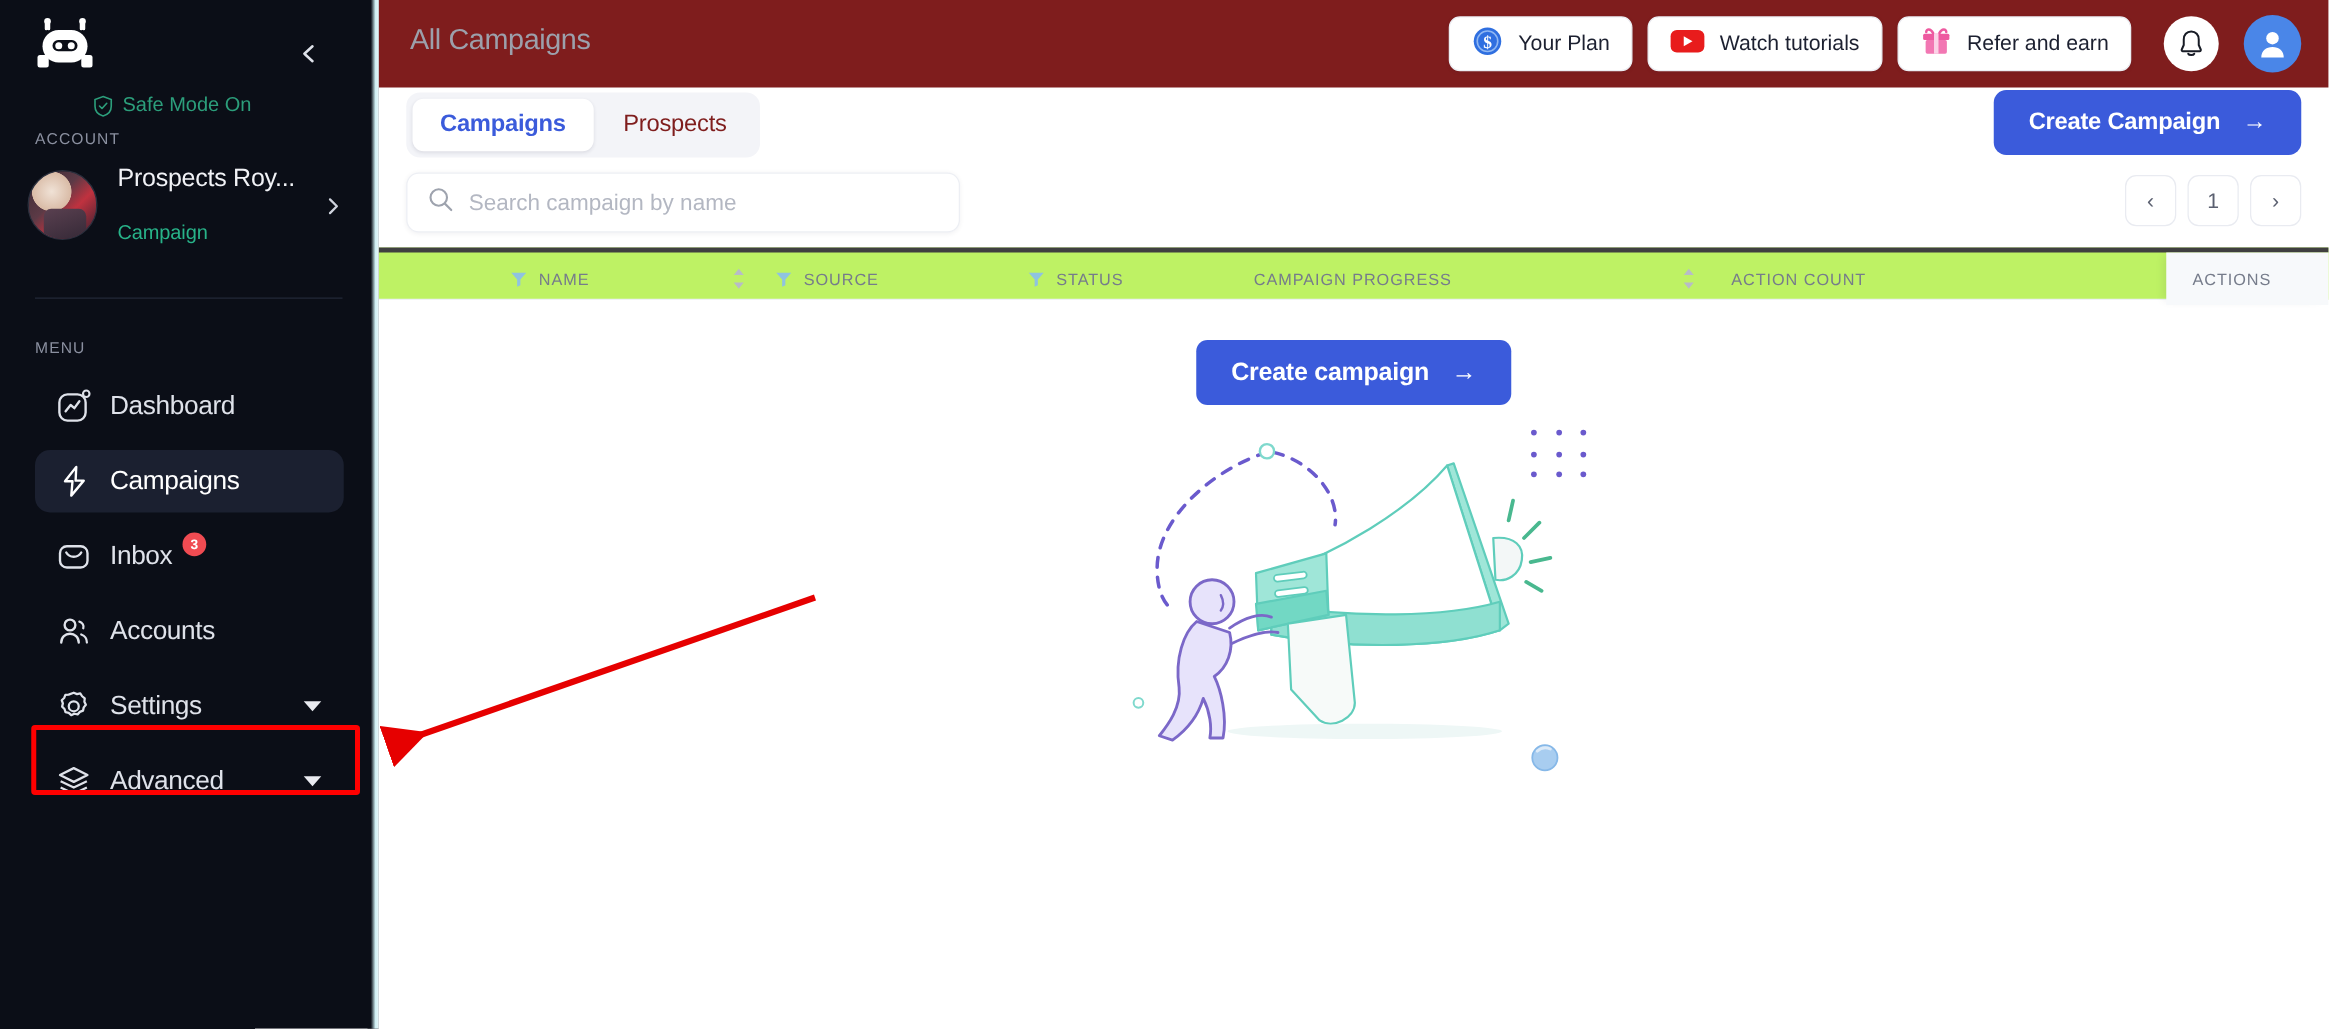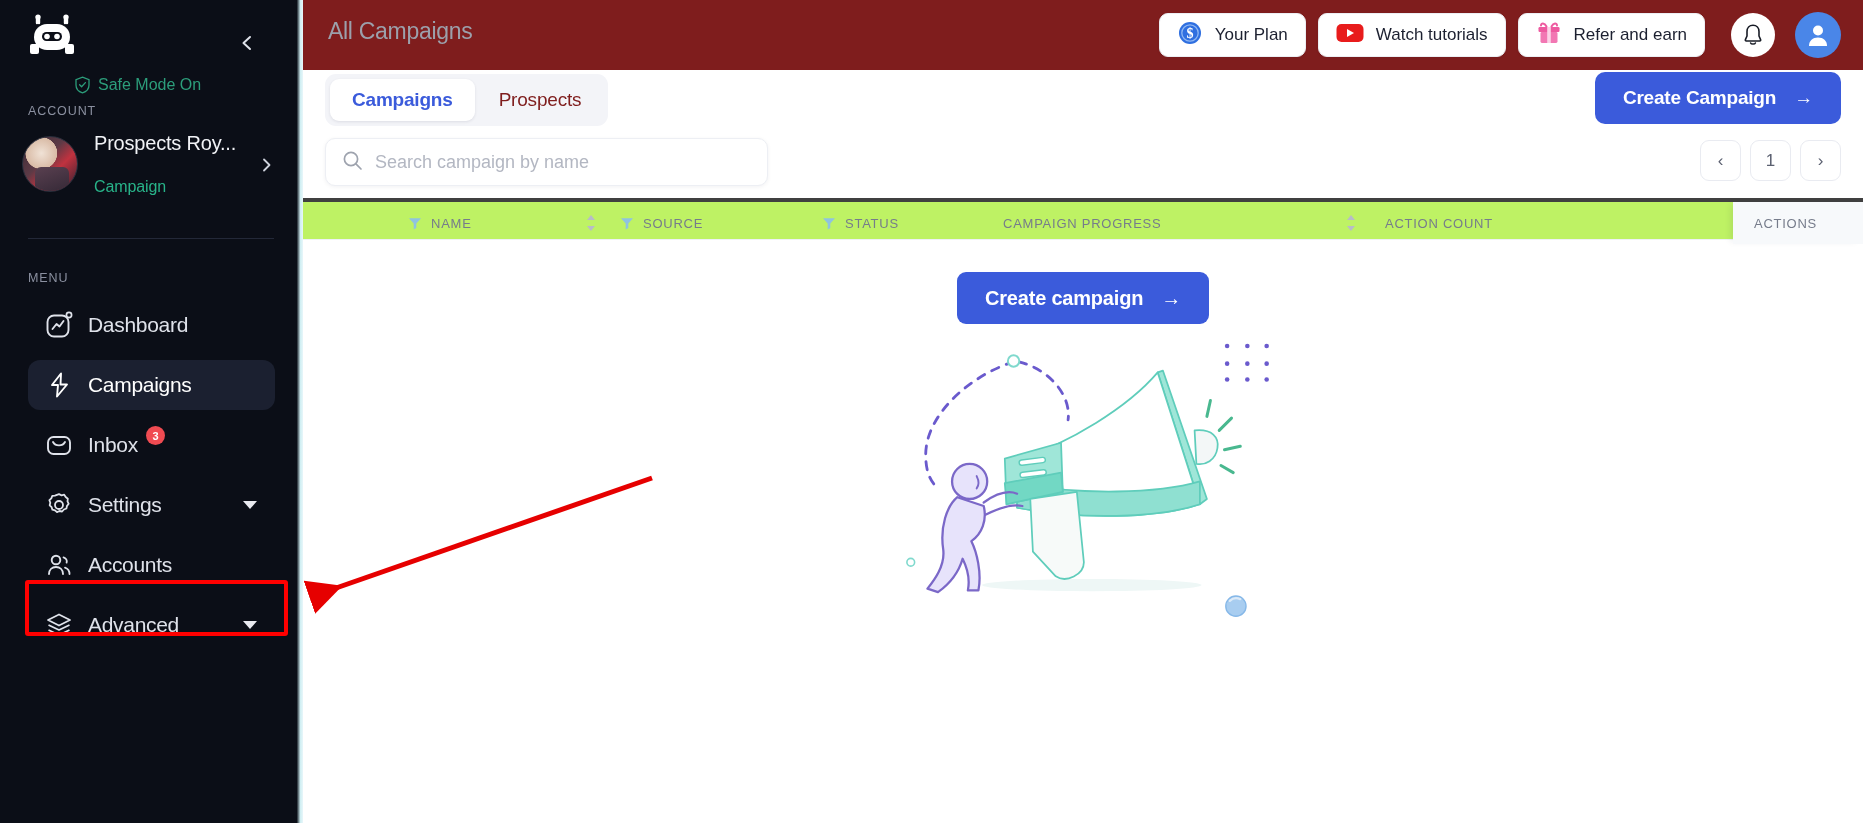--- a/index.html
+++ b/index.html
@@ -284,38 +284,38 @@
             <path d="M8 11 C10.5 15.5 17.5 15.5 20 11" stroke="#dfe2ea" stroke-width="1.9" fill="none" stroke-linecap="round"></path>
           </svg>
         </span>
         <span class="menu-label">Inbox</span>
         <span class="badge">3</span>
       </div>
 
       <div class="menu-item">
         <span class="menu-ico">
           <svg width="28" height="28" viewBox="0 0 28 28">
-            <path d="M14 3.2 l2.6 1.1 2.6 -0.6 1.5 2.3 2.1 1.7 -0.3 2.7 1.2 2.4 -1.7 2.1 -0.6 2.6 -2.5 1.0 -1.8 2.0 -2.6 -0.5 -2.5 1.1 -2.0 -1.8 -2.6 -0.6 -0.8 -2.5 -1.9 -1.9 0.6 -2.6 -0.9 -2.5 1.9 -1.8 1.0 -2.5 2.6 -0.2 z" stroke="#dfe2ea" stroke-width="1.8" fill="none" stroke-linejoin="round"></path>
-            <circle cx="14" cy="14" r="4" stroke="#dfe2ea" stroke-width="1.8" fill="none"></circle>
-          </svg>
-        </span>
-        <span class="menu-label">Settings</span>
-        <span class="menu-caret"></span>
-      </div>
-
-      <div class="menu-item">
-        <span class="menu-ico">
-          <svg width="28" height="28" viewBox="0 0 28 28">
             <circle cx="11" cy="9" r="4.3" stroke="#dfe2ea" stroke-width="1.9" fill="none"></circle>
             <path d="M4 23 C4 18.6 7.2 16 11 16 C14.8 16 18 18.6 18 23" stroke="#dfe2ea" stroke-width="1.9" fill="none" stroke-linecap="round"></path>
             <path d="M18.5 6.3 C21 7 22.4 9.4 21.6 11.6" stroke="#dfe2ea" stroke-width="1.8" fill="none" stroke-linecap="round"></path>
             <path d="M20 16.6 C22.8 17.6 24.5 20 24.5 23" stroke="#dfe2ea" stroke-width="1.8" fill="none" stroke-linecap="round"></path>
           </svg>
         </span>
         <span class="menu-label">Accounts</span>
+      </div>
+
+      <div class="menu-item">
+        <span class="menu-ico">
+          <svg width="28" height="28" viewBox="0 0 28 28">
+            <path d="M14 3.2 l2.6 1.1 2.6 -0.6 1.5 2.3 2.1 1.7 -0.3 2.7 1.2 2.4 -1.7 2.1 -0.6 2.6 -2.5 1.0 -1.8 2.0 -2.6 -0.5 -2.5 1.1 -2.0 -1.8 -2.6 -0.6 -0.8 -2.5 -1.9 -1.9 0.6 -2.6 -0.9 -2.5 1.9 -1.8 1.0 -2.5 2.6 -0.2 z" stroke="#dfe2ea" stroke-width="1.8" fill="none" stroke-linejoin="round"></path>
+            <circle cx="14" cy="14" r="4" stroke="#dfe2ea" stroke-width="1.8" fill="none"></circle>
+          </svg>
+        </span>
+        <span class="menu-label">Settings</span>
+        <span class="menu-caret"></span>
       </div>
 
       <div class="menu-item">
         <span class="menu-ico">
           <svg width="28" height="28" viewBox="0 0 28 28">
             <path d="M14 3.5 L25 9 L14 14.5 L3 9 Z" stroke="#dfe2ea" stroke-width="1.8" fill="none" stroke-linejoin="round"></path>
             <path d="M3.5 14 L14 19 L24.5 14" stroke="#dfe2ea" stroke-width="1.8" fill="none" stroke-linejoin="round"></path>
             <path d="M3.5 19 L14 24 L24.5 19" stroke="#dfe2ea" stroke-width="1.8" fill="none" stroke-linejoin="round"></path>
           </svg>
         </span>

